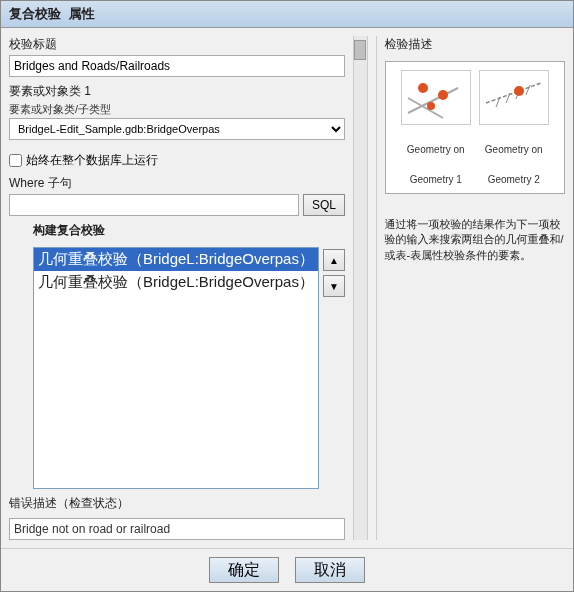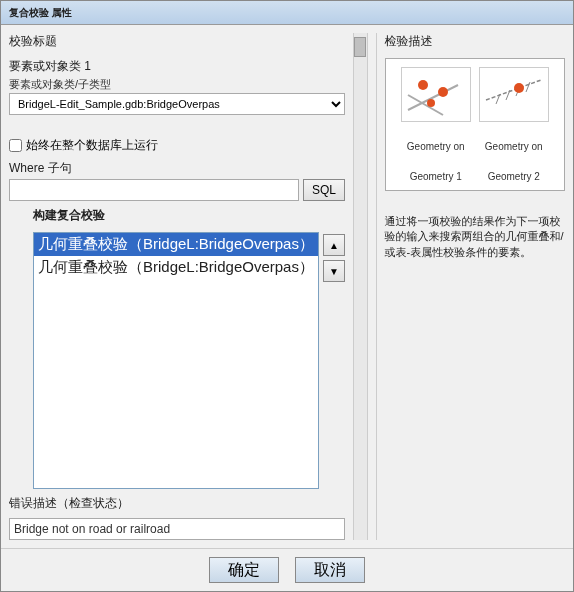--- a/index.html
+++ b/index.html
@@ -18,27 +18,28 @@
       height: 592px;
       background: #f0f0f0;
       border: 1px solid #888;
       box-shadow: 2px 2px 8px rgba(0,0,0,0.3);
       display: flex;
       flex-direction: column;
     }
     .dialog-titlebar {
       background: linear-gradient(to bottom, #d0e0f0, #b8cfe8);
       padding: 4px 8px;
-      font-size: 10px;
+      font-size: 13px;
       font-weight: bold;
       color: #222;
       display: flex;
       align-items: center;
       border-bottom: 1px solid #999;
       min-height: 24px;
+      font-family: Liberation Mono, monospace;
     }
     .dialog-body {
       display: flex;
       flex: 1;
       padding: 8px;
       gap: 8px;
       overflow: hidden;
     }
     .left-panel {
       flex: 1;
@@ -79,21 +80,21 @@
       border: 1px solid #aaa;
       background: white;
       font-size: 11px;
       font-family: inherit;
       height: 22px;
     }
     .checkbox-row {
       display: flex;
       align-items: center;
       gap: 4px;
-      margin-top: 16px;
+      margin-top: 6px;
     }
     .where-row {
       display: flex;
       gap: 4px;
       align-items: center;
     }
     .where-input {
       flex: 1;
       height: 22px;
       border: 1px solid #aaa;
@@ -256,20 +257,21 @@
 <div class="dialog">
   <div class="dialog-titlebar">
     <span>复合校验 属性</span>
   </div>
   <div class="dialog-body">
 
     <div class="left-panel">
 
       <div>
         <div class="section-label">校验标题</div>
+        <input type="text" value="Bridges and Roads/Railroads" style="">
       </div>
 
       <div>
         <div class="section-label">要素或对象类 1</div>
         <div class="sub-label">要素或对象类/子类型</div>
         <select>
           <option>BridgeL-Edit_Sample.gdb:BridgeOverpas</option>
         </select>
       </div>
 

